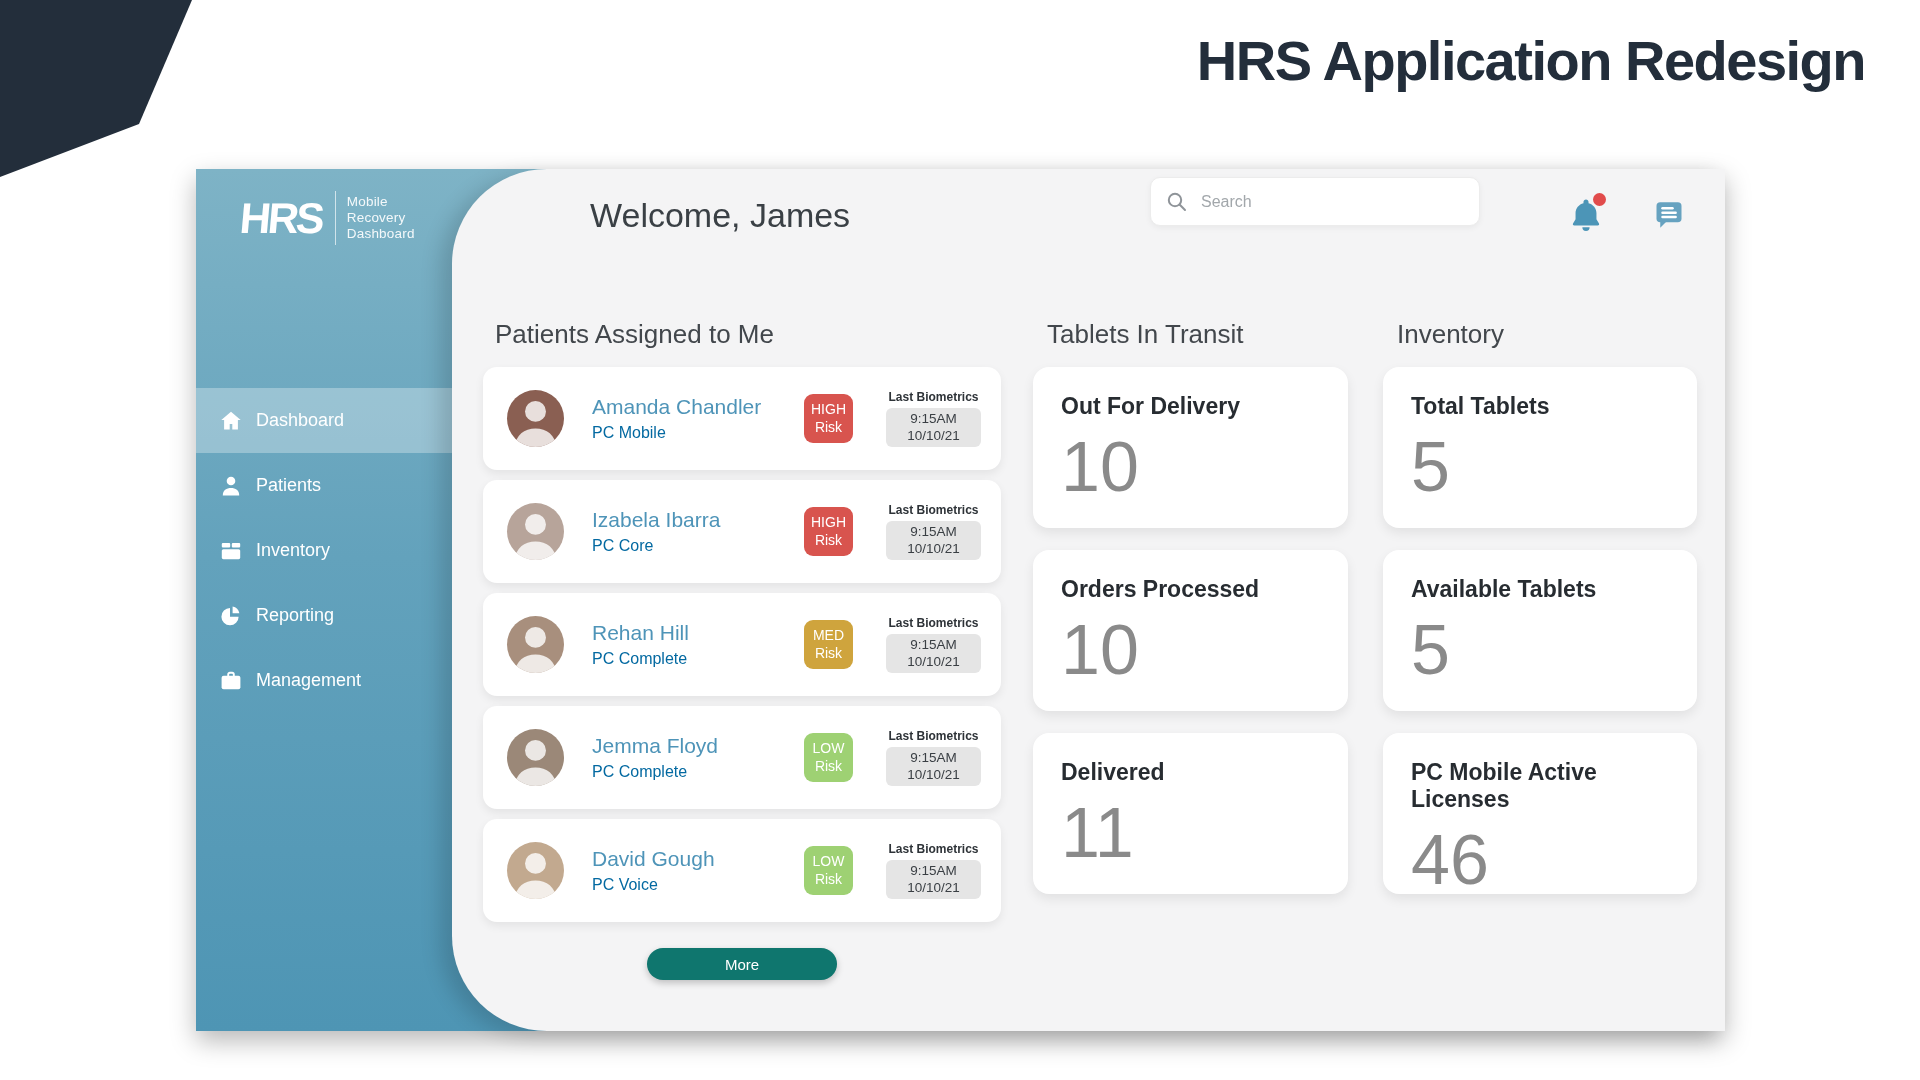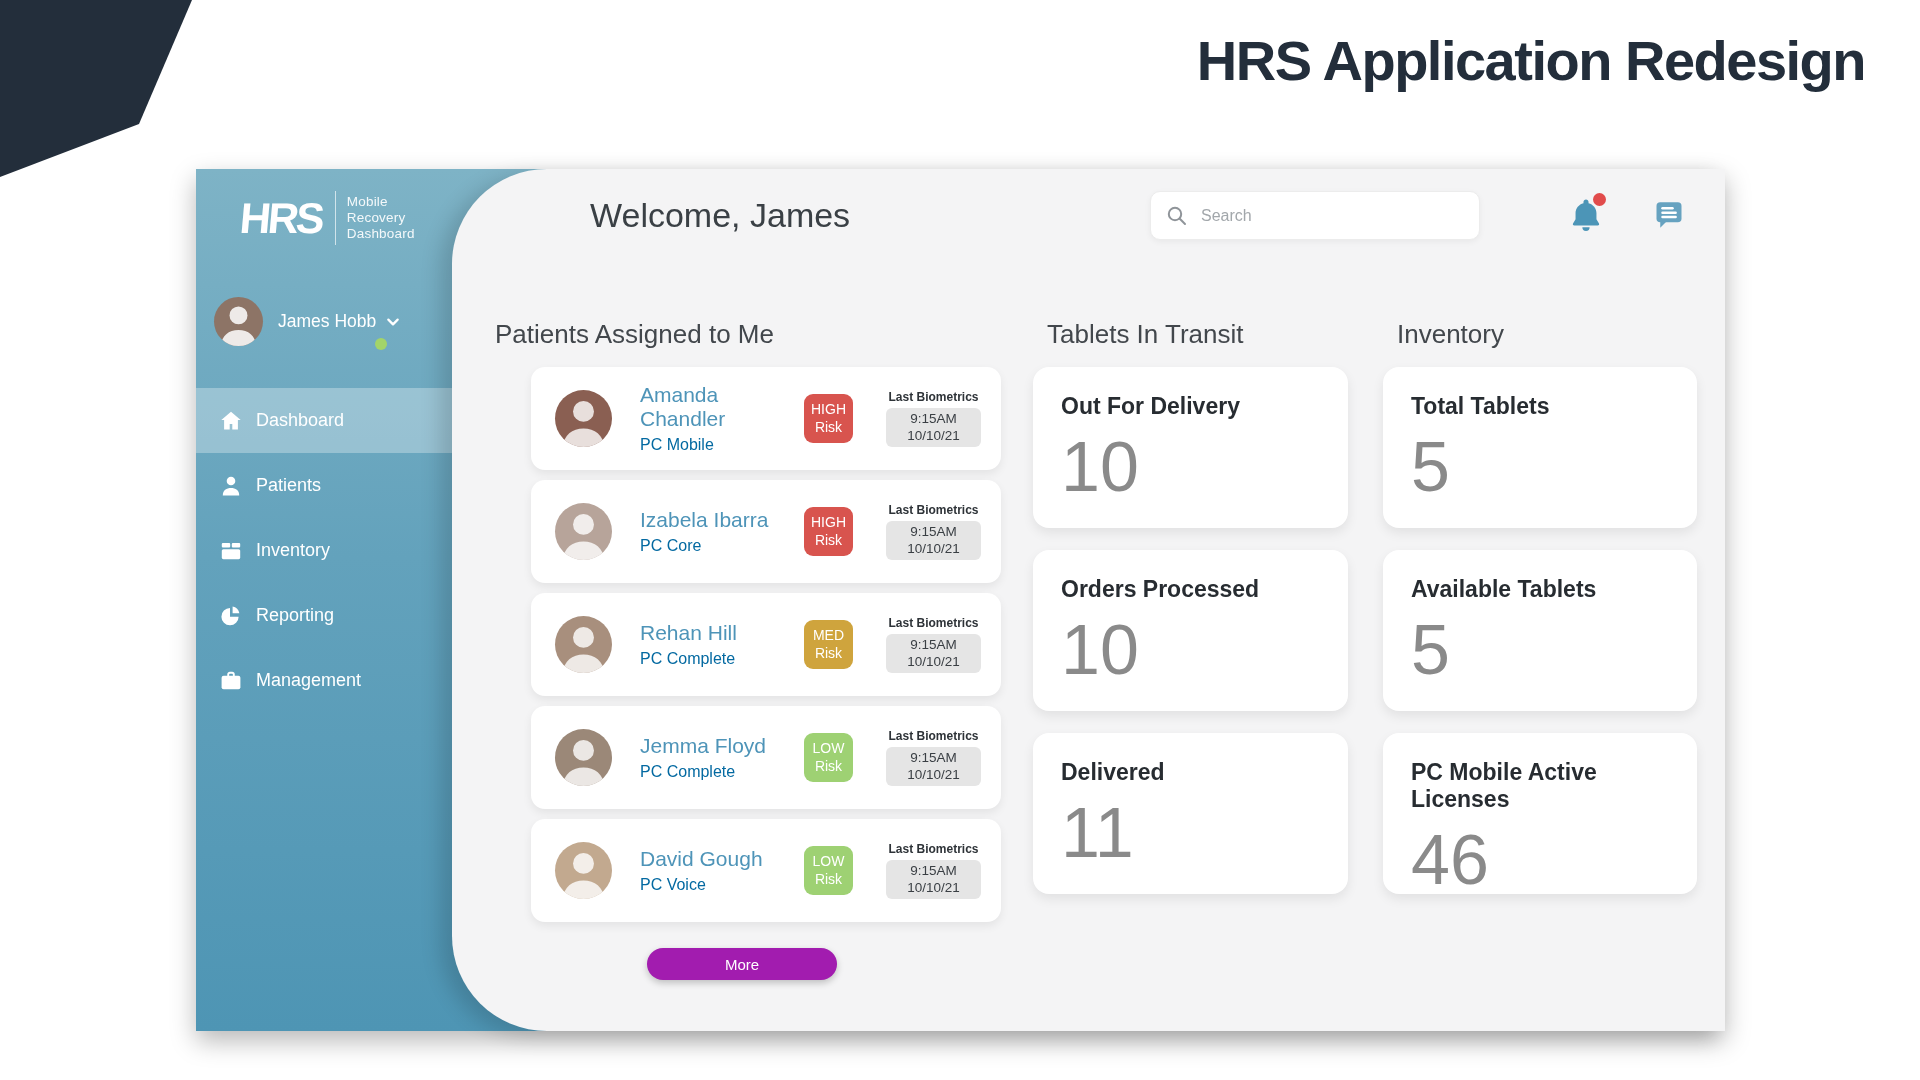--- a/index.html
+++ b/index.html
@@ -41,54 +41,54 @@
   .nav-item.active { background:rgba(255,255,255,.30); }
   .nav-icon { width:24px; height:24px; margin-right:13px; flex:none; }
   .nav-icon svg { width:100%; height:100%; }
 
   
   .main { position:absolute; left:256px; top:0; width:1273px; height:862px; background:#f4f4f5;
           border-radius:95px 0 0 95px; box-shadow:-12px 6px 20px rgba(0,0,0,.15); }
 
   .welcome { position:absolute; left:138px; top:27px; font-size:34px; color:#3a4045; }
 
-  .search-box { position:absolute; left:698px; top:22px; width:330px; height:49px; background:#fff;
+  .search-box { position:absolute; left:698px; top:8px; width:330px; height:49px; background:#fff;
                 border:1px solid #ececec; border-radius:10px; box-shadow:0 2px 6px rgba(0,0,0,.05);
                 display:flex; align-items:center; padding:0 14px; }
   .search-box svg { width:24px; height:24px; flex:none; }
   .search-box input { border:none; outline:none; background:transparent; margin-left:12px; width:100%;
                       font-size:16px; color:#4a4f54; font-family:"Liberation Sans",sans-serif; }
   .search-box input::placeholder { color:#a2a7ab; }
 
   .bell-btn { position:absolute; left:1110px; top:22px; width:48px; height:48px; cursor:pointer; }
   .bell-btn .bell-svg { width:38px; height:40px; margin:4px 0 0 5px; }
   .bell-dot { position:absolute; right:4px; top:2px; width:13px; height:13px; border-radius:50%; background:#e14b4b; }
   .chat-btn { position:absolute; left:1202px; top:30px; width:30px; height:30px; cursor:pointer; }
   .chat-btn svg { width:30px; height:30px; }
 
   .col-heading { font-size:26px; color:#42474c; }
 
   
   .patients-col { position:absolute; left:31px; top:150px; width:518px; }
   .patients-col .col-heading { margin-left:12px; margin-bottom:17px; }
   .patient-list { display:flex; flex-direction:column; gap:10px; }
   .patient-card { background:#fff; border-radius:14px; height:103px; display:flex; align-items:center;
-                  padding:0 20px 0 24px; box-shadow:0 4px 10px rgba(0,0,0,.07); cursor:pointer;margin-left:48px; }
+                  padding:0 20px 0 24px; box-shadow:0 4px 10px rgba(0,0,0,.07); cursor:pointer; }
   .p-avatar { width:57px; height:57px; border-radius:50%; position:relative; overflow:hidden; flex:none; }
   .p-avatar svg { position:absolute; left:0; top:0; width:100%; height:100%; }
   .p-info { flex:1; margin-left:28px; }
   .p-name { font-size:21px; color:#4e94b8; margin-bottom:5px; cursor:pointer; }
   .p-program { font-size:16px; color:#0369a1; }
   .risk-badge { width:49px; height:49px; border-radius:9px; color:#fff; font-size:14px; line-height:1.25;
                 display:flex; flex-direction:column; align-items:center; justify-content:center; flex:none; }
   .bio-block { width:95px; margin-left:33px; text-align:center; flex:none; }
   .bio-label { font-size:12px; font-weight:bold; color:#2e3338; margin-bottom:4px; white-space:nowrap; }
   .bio-box { background:#e5e5e5; border-radius:6px; padding:3px 4px; font-size:13.5px; line-height:1.25;
              color:#3a3f44; }
-  .more-btn { display:block; margin:26px auto 0; width:190px; height:32px; background:#a21caf; border:none;
+  .more-btn { display:block; margin:26px auto 0; width:190px; height:32px; background:#0f766e; border:none;
               border-radius:16px; color:#fff; font-size:15px; font-family:"Liberation Sans",sans-serif;
               cursor:pointer; box-shadow:0 3px 7px rgba(0,0,0,.22); }
 
   
   .transit-col { position:absolute; left:581px; top:150px; width:315px; }
   .inventory-col { position:absolute; left:931px; top:150px; width:314px; }
   .transit-col .col-heading, .inventory-col .col-heading { margin-left:14px; margin-bottom:17px; }
   .stat-list { display:flex; flex-direction:column; gap:22px; }
   .stat-card { background:#fff; border-radius:16px; height:161px; padding:26px 28px;
                box-shadow:0 5px 12px rgba(0,0,0,.08); }
@@ -110,33 +110,20 @@
       <div class="logo">
         <div class="logo-abbr">HRS</div>
         <div class="logo-div"></div>
         <div class="logo-lines">
           <div>Mobile</div>
           <div>Recovery</div>
           <div>Dashboard</div>
         </div>
       </div>
 
-      <div class="user-row">
-        <div class="avatar" style="background: rgb(141, 116, 102);">
-          <svg viewBox="0 0 24 24">
-            <circle cx="12" cy="9" r="4.4" fill="rgba(255,255,255,.85)"></circle>
-            <path d="M3.5 24c0-5 3.8-7.8 8.5-7.8s8.5 2.8 8.5 7.8z" fill="rgba(255,255,255,.85)"></path>
-          </svg>
-        </div>
-        <div class="status-dot" style="background: rgb(163, 212, 105);"></div>
-        <div class="user-name">James Hobb</div>
-        <svg class="user-chev" viewBox="0 0 24 24">
-          <path d="m5 8.5 7 7 7-7" stroke="#fff" stroke-width="3.4" fill="none" stroke-linecap="round" stroke-linejoin="round"></path>
-        </svg>
-      </div>
 
       <div class="nav">
   <div class="nav-item active">
     <span class="nav-icon"><svg viewBox="0 0 24 24">
                 <path d="M12 2.8 2.3 11h2.8v9.5h5.6v-5.6h2.6v5.6h5.6V11h2.8z" fill="#fff"></path>
               </svg></span>
     <span>Dashboard</span>
   </div>
 
   <div class="nav-item">

